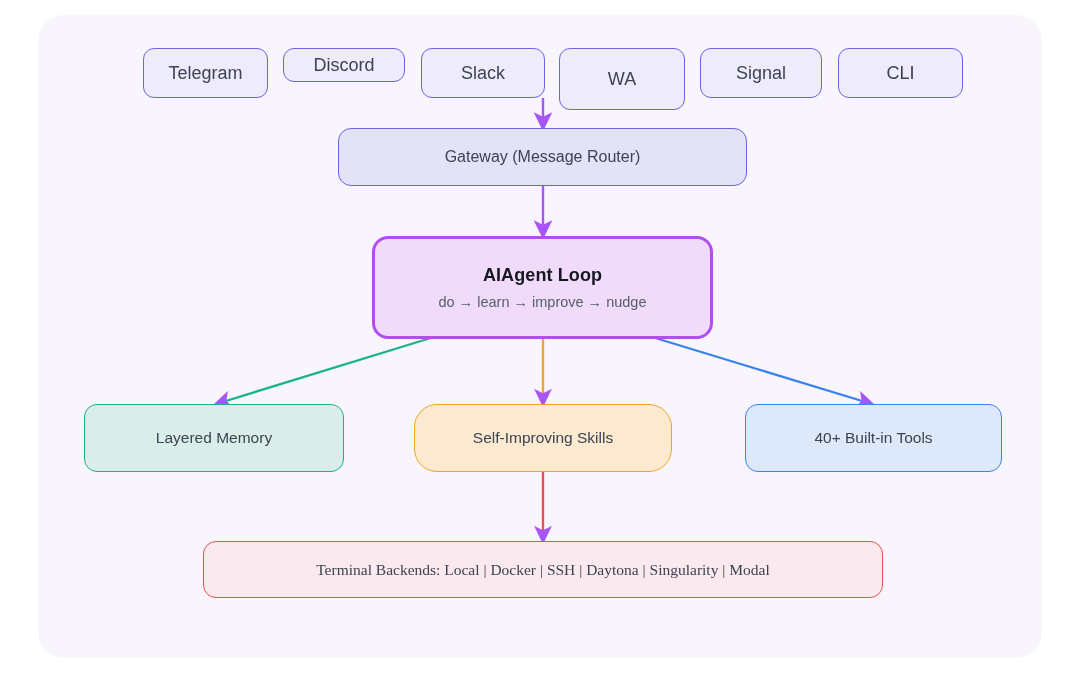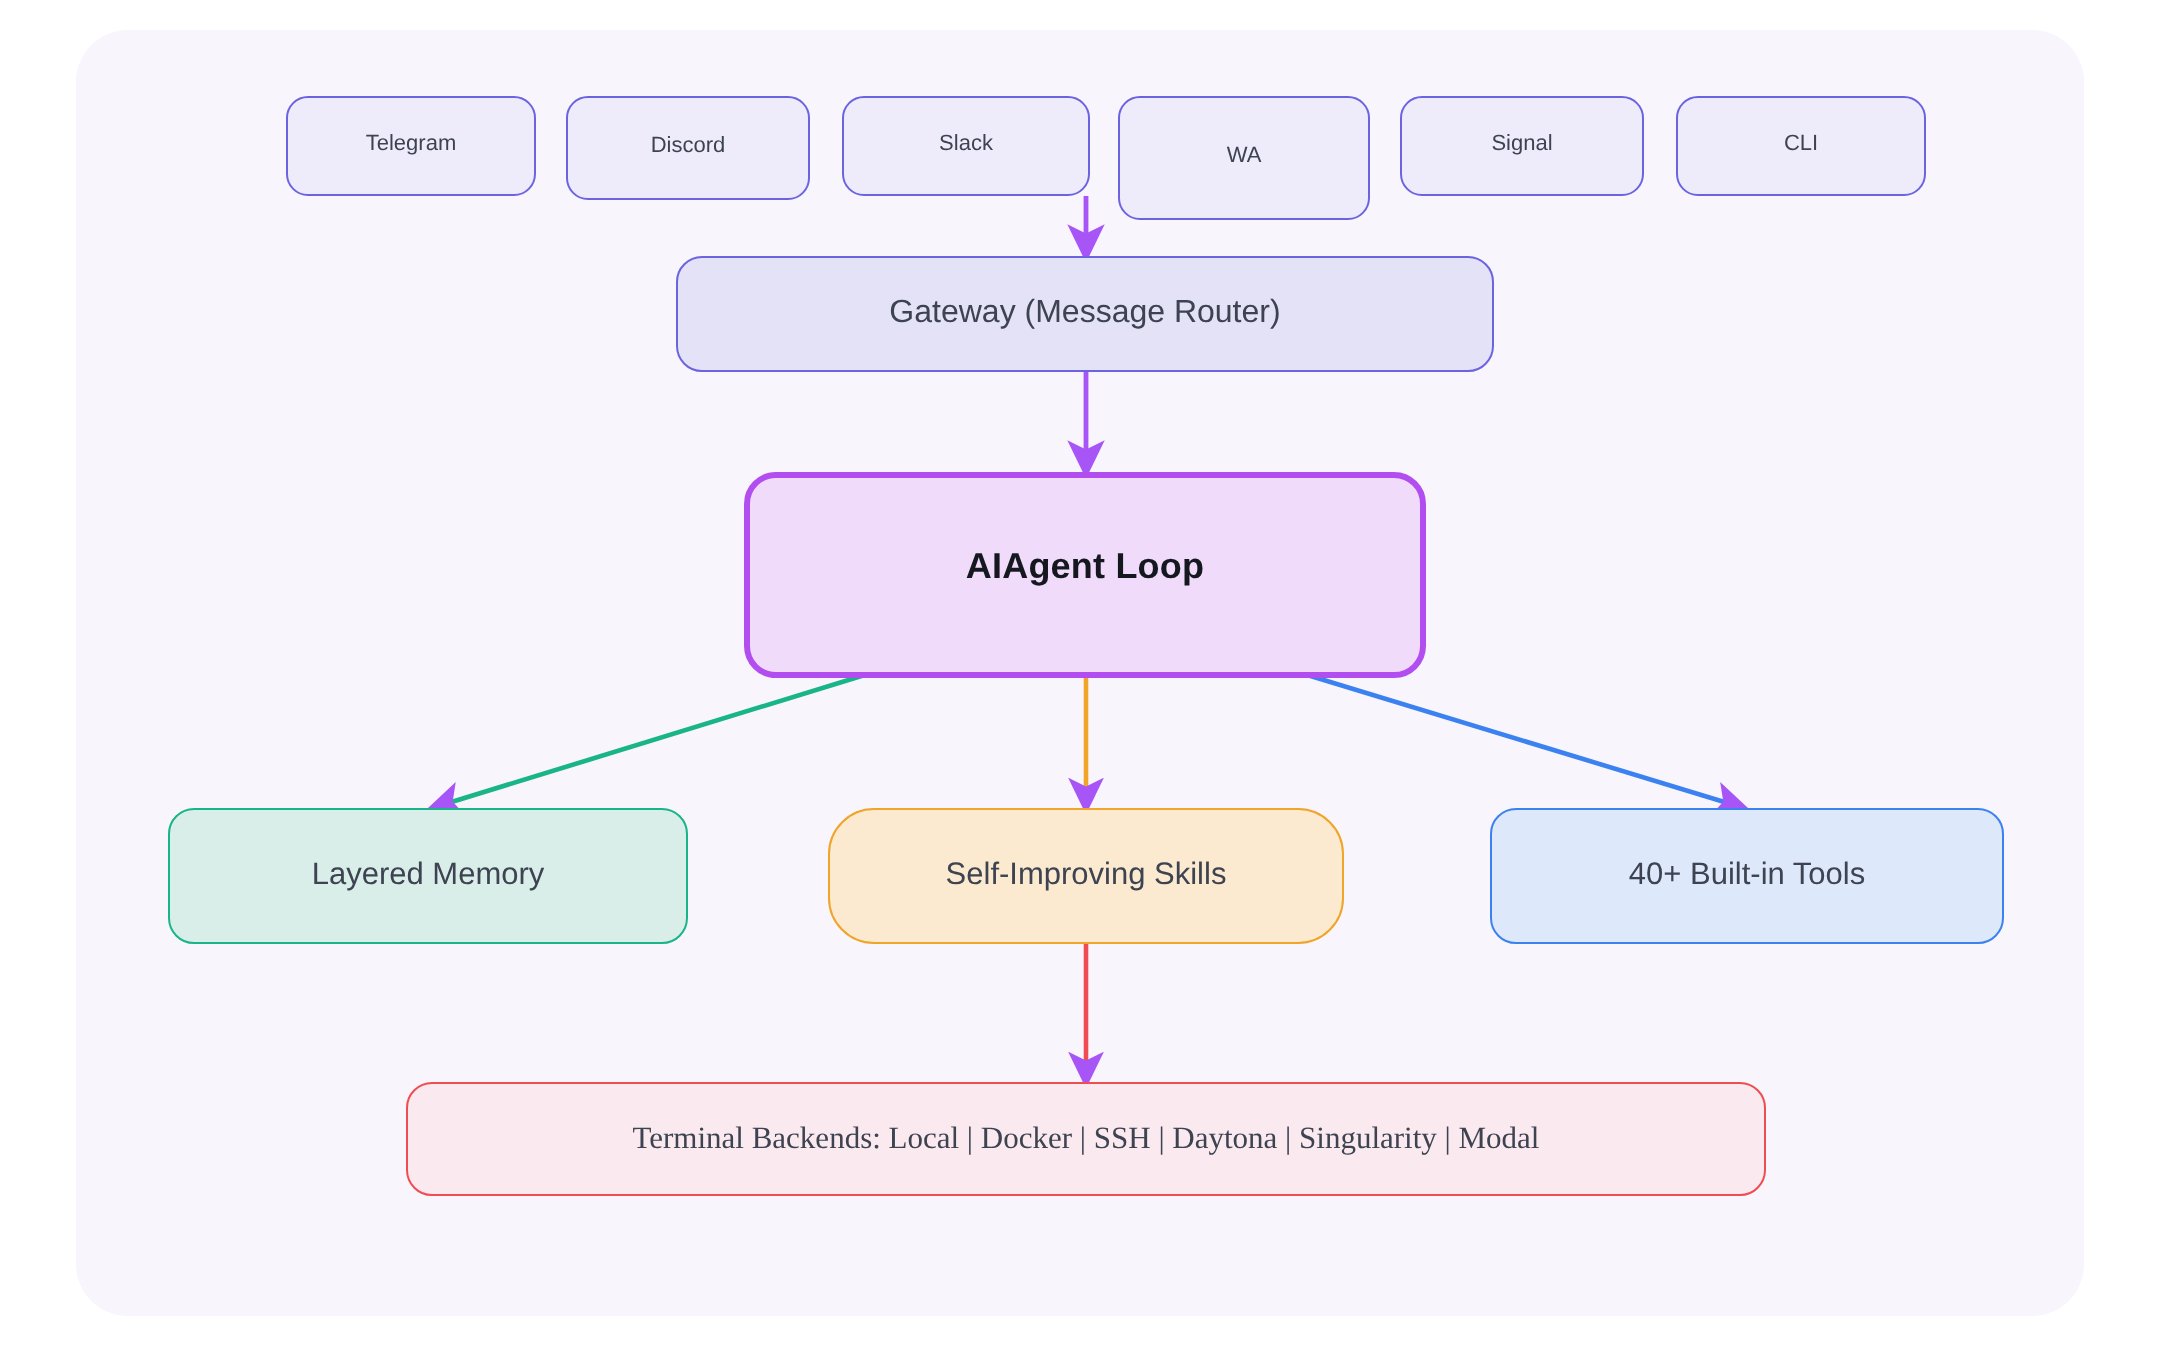--- a/index.html
+++ b/index.html
@@ -50,21 +50,21 @@
     font-size: 15.5px;
     line-height: 1.25;
     white-space: nowrap;
   }
   
   .chip {
     border: 1.6px solid #6c63e0;
     background: #eeecfb;
     border-radius: 11px;
   }
-  .chip .label { font-size: 11px; text-align: center; }
+  .chip .label { font-size: 18px; text-align: center; }
   
   .gateway {
     border: 1.8px solid #6c63e0;
     background: #e4e2f7;
     border-radius: 13px;
   }
   .gateway .label { font-size: 16px; }
   
   .agent {
     border: 3px solid #b24ef0;
@@ -129,21 +129,21 @@
     <line x1="543" y1="339" x2="543" y2="404" stroke="#f0a428" stroke-width="2.3" marker-end="url(#ah)"></line>
 
     <line x1="652" y1="337" x2="872" y2="404" stroke="#3b82f0" stroke-width="2.3" marker-end="url(#ah)"></line>
 
     <line x1="543" y1="472" x2="543" y2="541" stroke="#ef4d51" stroke-width="2.3" marker-end="url(#ah)"></line>
   </svg>
 
   <div class="node chip" style="left:143px; top:48px; width:125px; height:50px;">
     <span class="label">Telegram</span>
   </div>
-  <div class="node chip" style="left:283px; top:48px; width:122px; height:52px;">
+  <div class="node chip" style="left:283px; top:48px; width:122px; height:34px;">
     <span class="label">Discord</span>
   </div>
   <div class="node chip" style="left:421px; top:48px; width:124px; height:50px;">
     <span class="label">Slack</span>
   </div>
   <div class="node chip" style="left:559px; top:48px; width:126px; height:62px;">
     <span class="label">WA</span>
   </div>
   <div class="node chip" style="left:700px; top:48px; width:122px; height:50px;">
     <span class="label">Signal</span>
@@ -151,20 +151,21 @@
   <div class="node gateway" style="left:338px; top:128px; width:409px; height:58px;">
     <span class="label">Gateway (Message Router)</span>
   </div>
 
   <div class="node chip" style="left:838px; top:48px; width:125px; height:50px;">
     <span class="label">CLI</span>
   </div>
 
   <div class="node agent" style="left:372px; top:236px; width:341px; height:103px;">
     <span class="title">AIAgent Loop</span>
+    <span class="sub">do → learn → improve → nudge</span>
   </div>
 
   <div class="node memory" style="left:84px; top:404px; width:260px; height:68px;">
     <span class="label">Layered Memory</span>
   </div>
   <div class="node skills" style="left:414px; top:404px; width:258px; height:68px;">
     <span class="label">Self-Improving Skills</span>
   </div>
   <div class="node tools" style="left:745px; top:404px; width:257px; height:68px;">
     <span class="label">40+ Built-in Tools</span>

